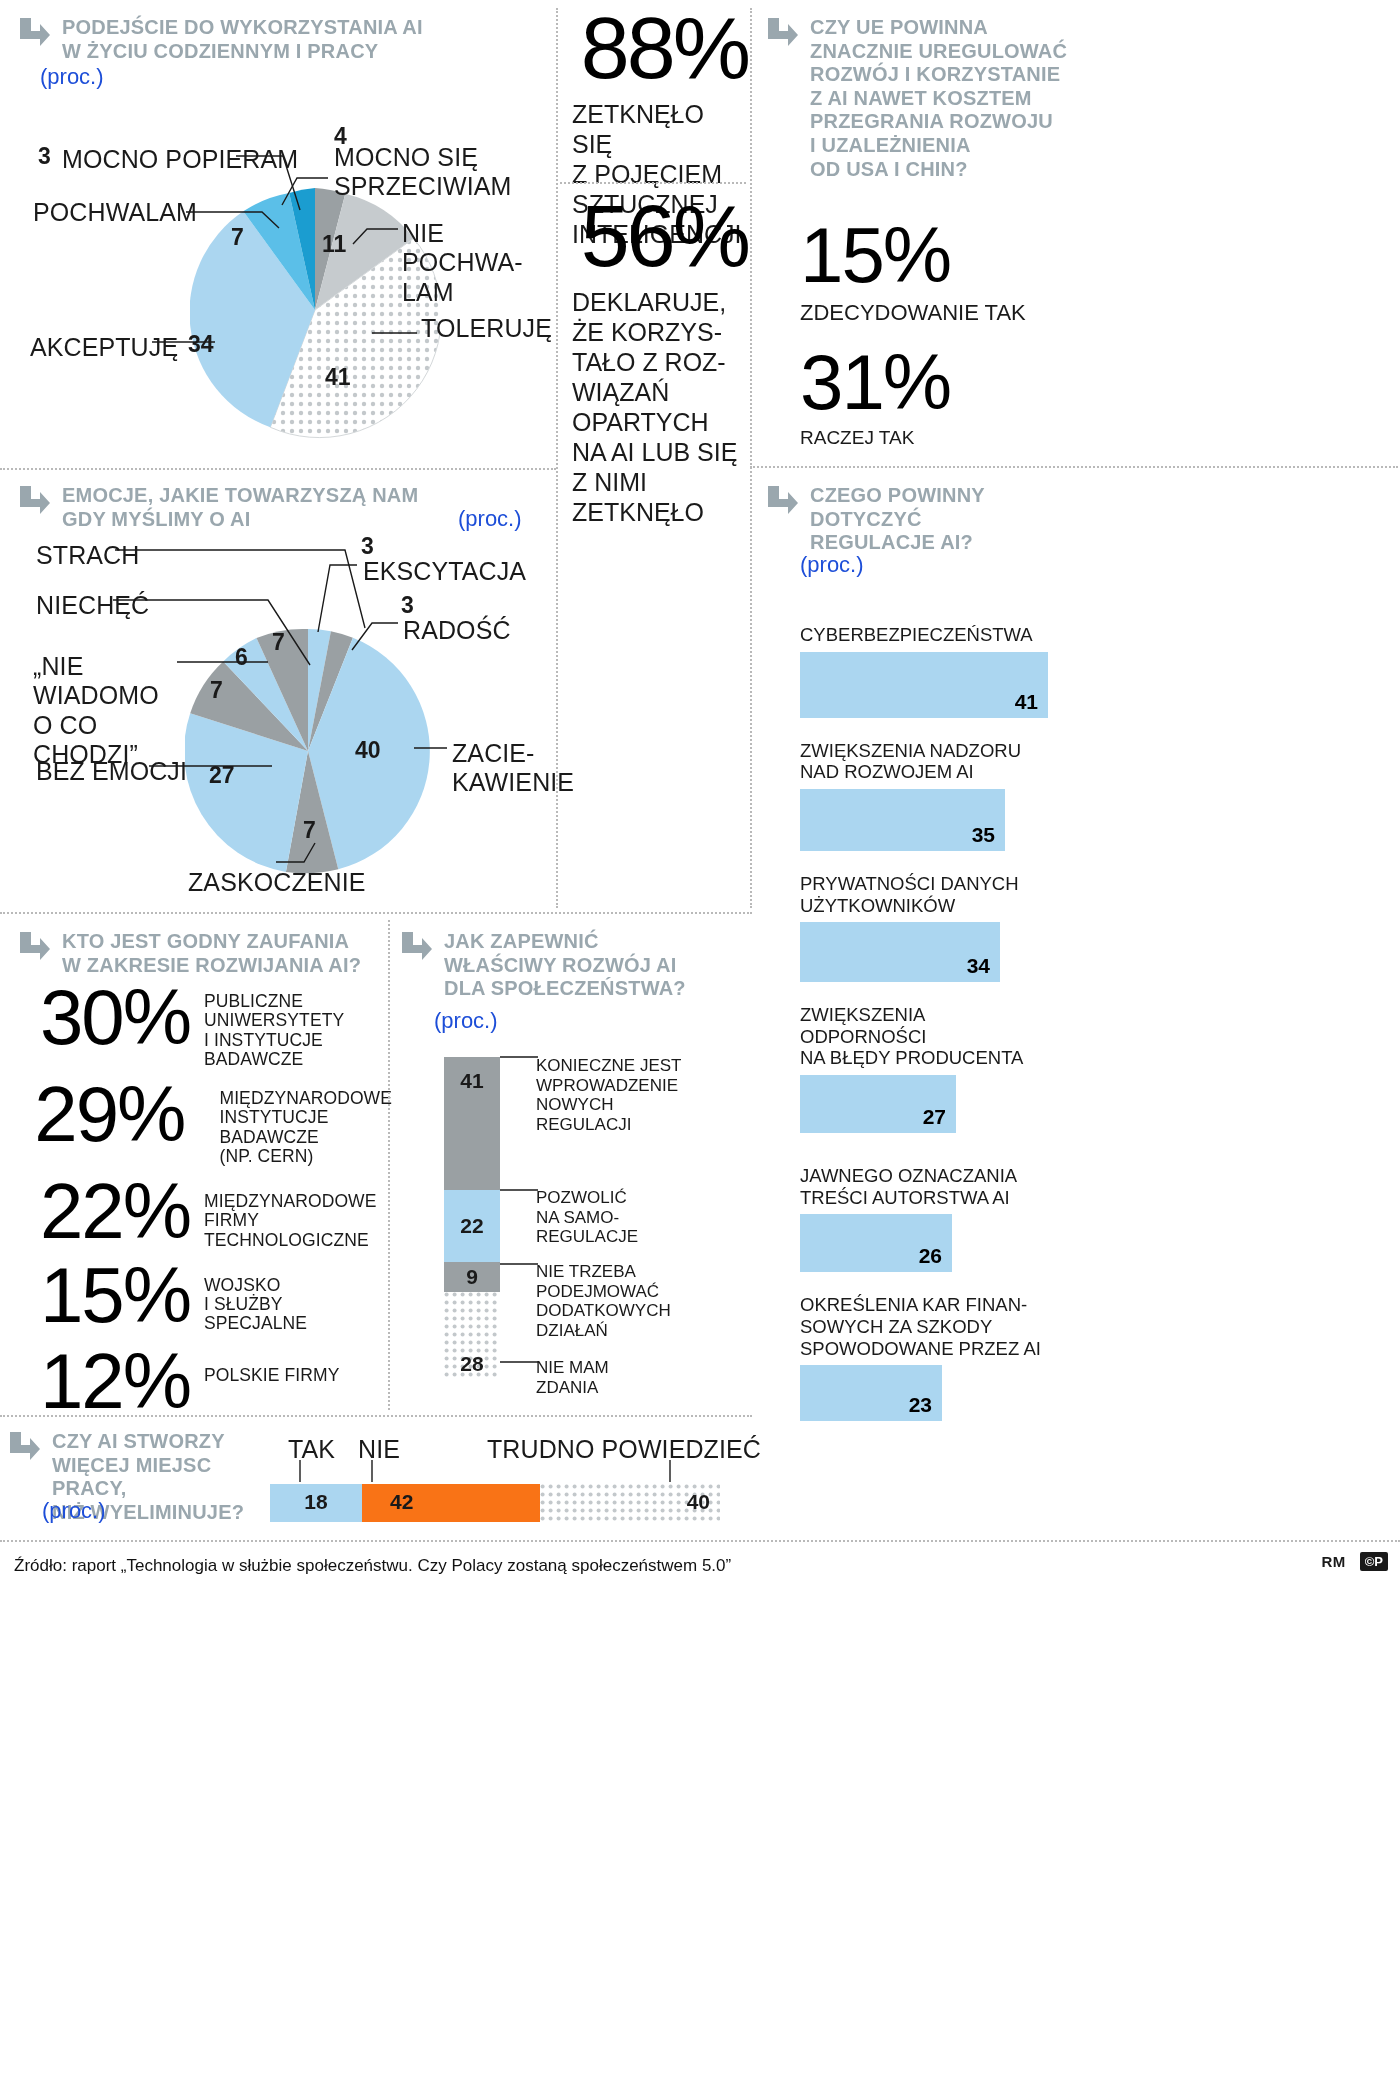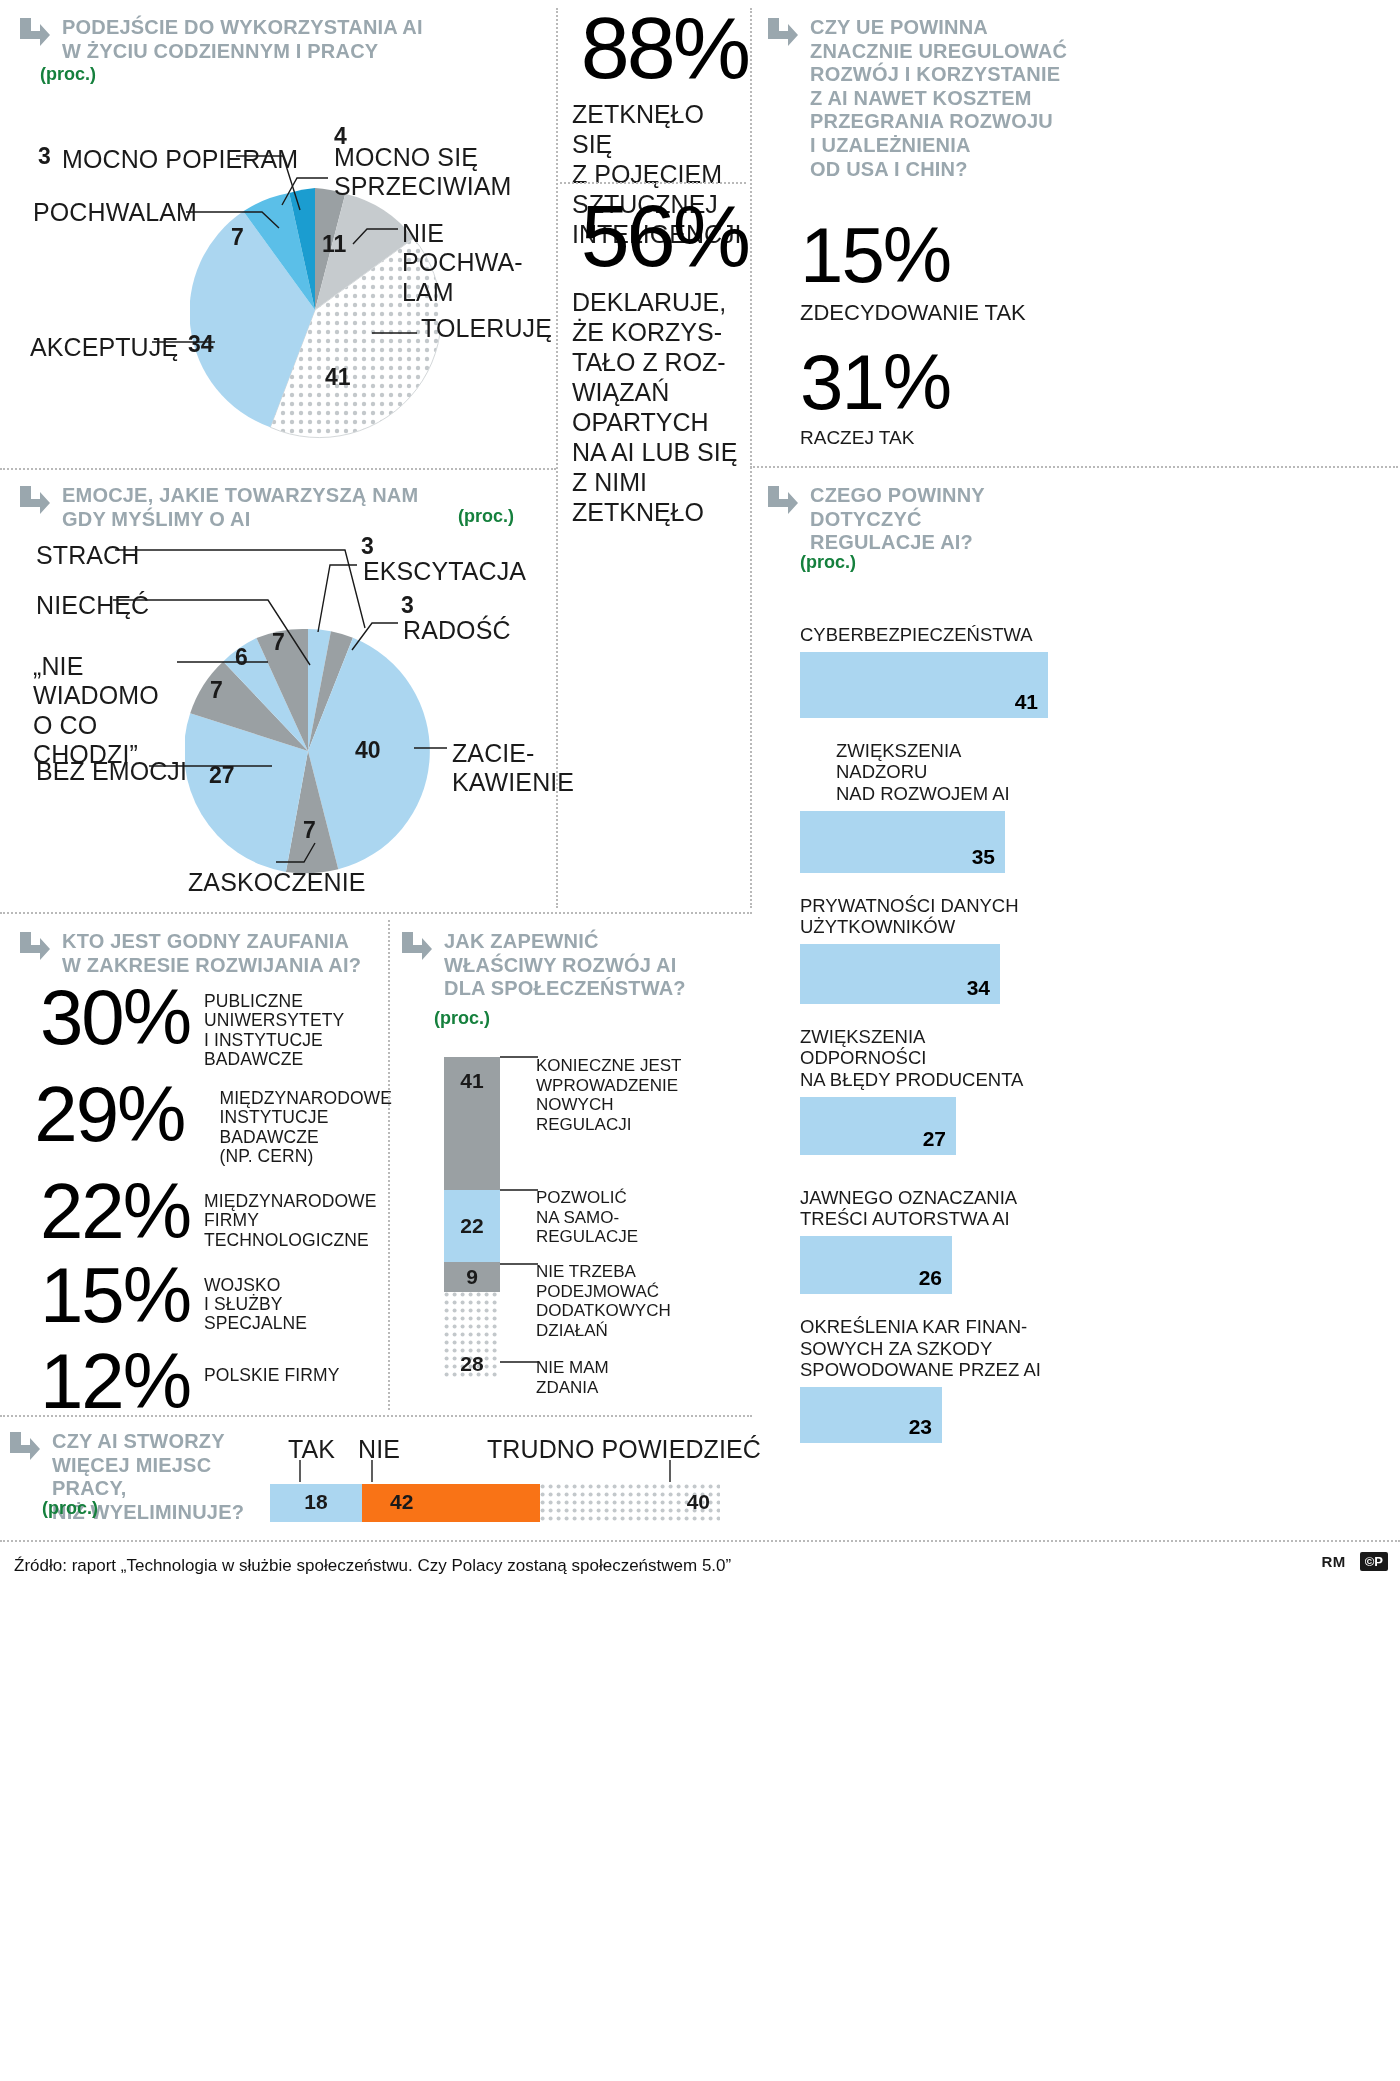--- a/index.html
+++ b/index.html
@@ -17,21 +17,21 @@
   .hdr {
     color: #9aa7ae;
     font-weight: bold;
     font-size: 20px;
     line-height: 1.18;
     letter-spacing: .2px;
     text-transform: uppercase;
   }
   .arrow { width: 34px; height: 34px; flex: 0 0 34px; }
   .hdrbox { display: flex; gap: 10px; align-items: flex-start; }
-  .proc { font-size: 18px; color: #15803d; font-weight: 700; }
+  .proc { font-size: 22px; color: #1d4ed8; font-weight: 400; }
   .lbl { font-size: 25px; line-height: 1.17; letter-spacing: .1px; }
   .lblS { font-size: 17px; line-height: 1.15; }
   .bignum {
     font-size: 78px; font-weight: 300; letter-spacing: -2px;
     line-height: .95; color: #000;
   }
   .hugenum {
     font-size: 88px; font-weight: 300; letter-spacing: -3px;
     line-height: .92; color: #000;
   }
@@ -251,21 +251,21 @@
 <div class="abs" style="left:800px; top:624px; width:248px;">
 
   <div class="rbar-wrap">
     <div class="rbar-cap" style="white-space:pre-line;">CYBERBEZPIECZEŃSTWA</div>
     <div class="rbar" style="height:66px;">
       <span class="v">41</span>
     </div>
   </div>
 
   <div class="rbar-wrap" style="margin-top:22px;">
-    <div class="rbar-cap" style="white-space:pre-line;margin-left:36px;">ZWIĘKSZENIA NADZORU
+    <div class="rbar-cap" style="white-space:pre-line;">ZWIĘKSZENIA NADZORU
 NAD ROZWOJEM AI</div>
     <div class="rbar" style="height:62px; width:205px;">
       <span class="v">35</span>
     </div>
   </div>
 
   <div class="rbar-wrap" style="margin-top:22px;">
     <div class="rbar-cap" style="white-space:pre-line;">PRYWATNOŚCI DANYCH
 UŻYTKOWNIKÓW</div>
     <div class="rbar" style="height:60px; width:200px;">

